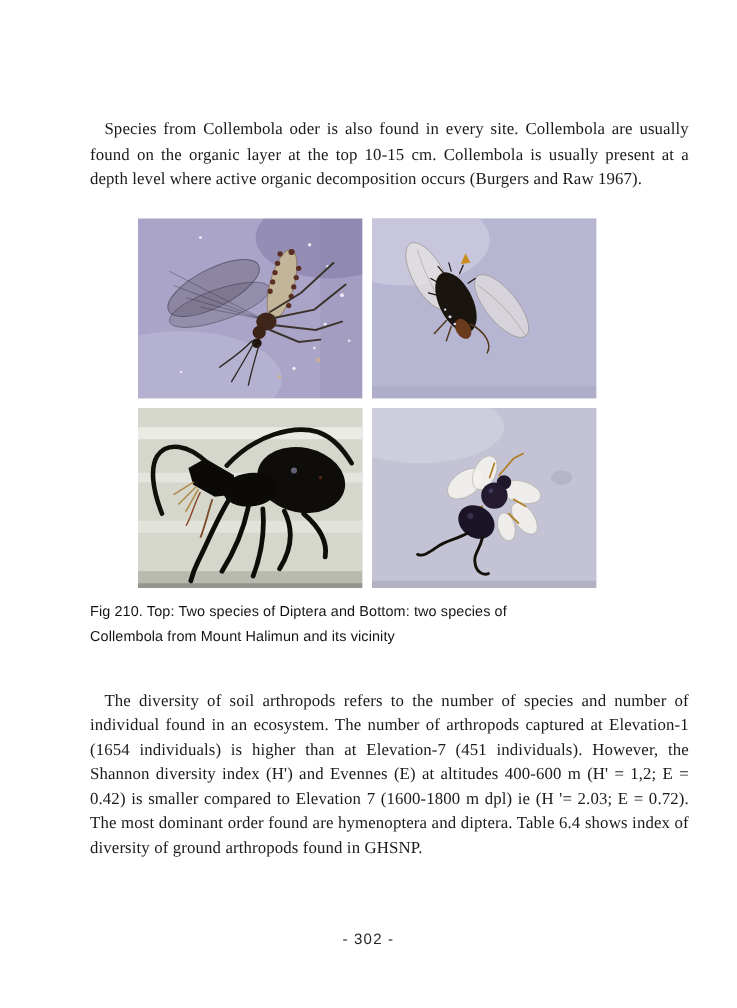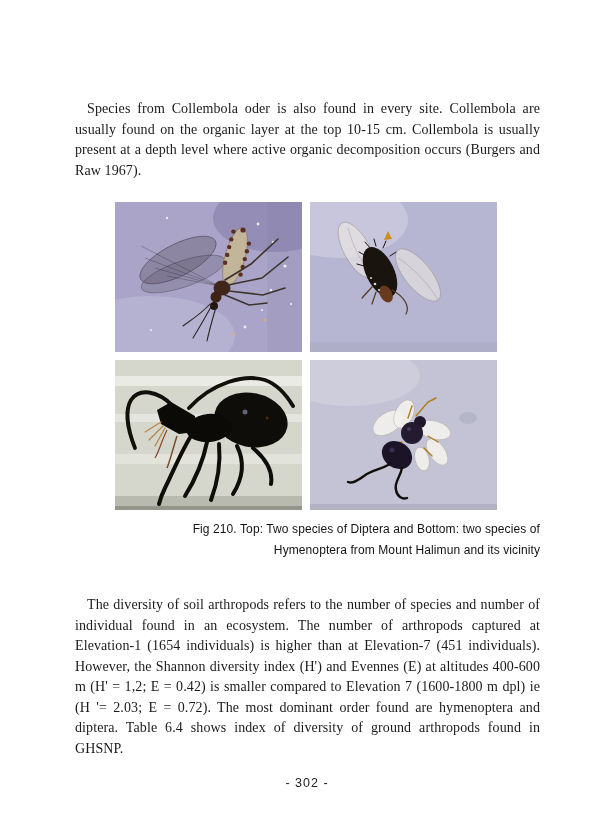--- a/index.html
+++ b/index.html
@@ -5,21 +5,21 @@
   * { box-sizing: border-box; }
   html, body { margin: 0; padding: 0; background: #ffffff; }
   .page {
     position: relative;
     width: 614px;
     height: 840px;
     background: #ffffff;
     overflow: hidden;
     font-family: "Liberation Serif", serif;
     color: #1a1a1a;
-    padding: 99px 74px 0 75px;
+    padding: 99px 40px 0 75px;
   }
   .body-text {
     margin: 0;
     font-size: 14px;
     line-height: 20.5px;
     text-align: justify;
     text-indent: 12px;
     letter-spacing: 0.1px;
   }
   .para-diversity { margin-top: 34px; }
@@ -37,21 +37,21 @@
     height: 150px;
     overflow: hidden;
     background: #c0c0d0;
   }
   .photo svg { display: block; }
   .caption {
     margin-top: 9px;
     font-family: "Liberation Sans", sans-serif;
     font-size: 12px;
     line-height: 21px;
-    text-align: right;
+    text-align: left;
     color: #141414;
     letter-spacing: 0.1px;
   }
   .footer {
     position: absolute;
     left: 0;
     bottom: 50px;
     width: 614px;
     text-align: center;
     font-family: "Liberation Sans", sans-serif;
@@ -245,21 +245,21 @@
             <path d="M80,104 C70,110 62,110 54,116 C47,121 42,124 38,122"></path>
             <path d="M92,108 C90,118 84,122 86,130 C87,136 92,140 97,138"></path>
           </g>
         </svg>
       </div>
 
     </div>
 
     <figcaption class="caption">
       <div>Fig 210. Top: Two species of Diptera and Bottom: two species of</div>
-      <div>Hymenoptera from Mount Halimun and its vicinity</div>
+      <div>Collembola from Mount Halimun and its vicinity</div>
     </figcaption>
   </figure>
 
   <p class="body-text para-diversity">The diversity of soil arthropods refers to the number of species and number of individual found in an ecosystem. The number of arthropods captured at Elevation-1 (1654 individuals) is higher than at Elevation-7 (451 individuals). However, the Shannon diversity index (H') and Evennes (E) at altitudes 400-600 m (H' = 1,2; E = 0.42) is smaller compared to Elevation 7 (1600-1800 m dpl) ie (H '= 2.03; E = 0.72). The most dominant order found are hymenoptera and diptera. Table 6.4 shows index of diversity of ground arthropods found in GHSNP.</p>
 
   <div class="footer">- 302 -</div>
 
 </div>
 
 </body></html>

